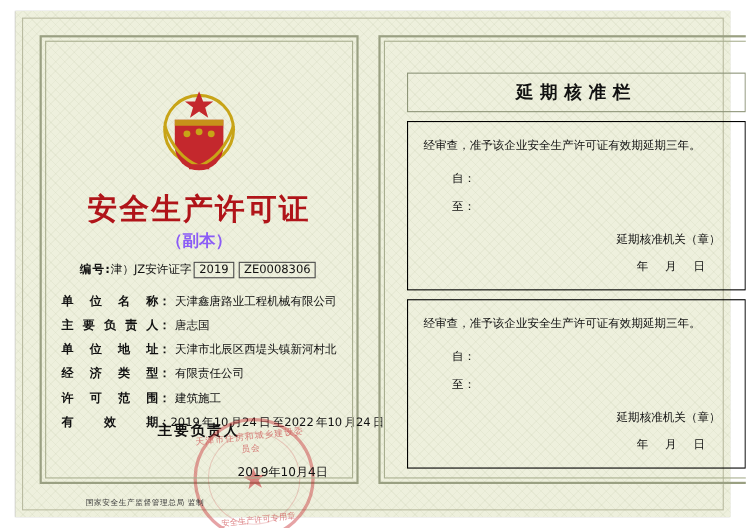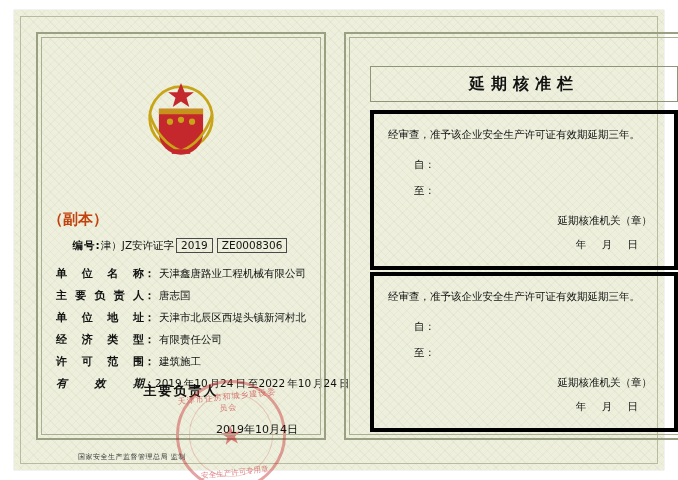--- a/index.html
+++ b/index.html
@@ -89,24 +89,25 @@
     font-size: 27px;
     font-weight: bold;
     color: #b01419;
     letter-spacing: 2px;
   }
   .title-sub {
     position: absolute;
     top: 166px;
     left: 0;
     right: 0;
+    text-align: center;
     font-family: "DejaVu Sans", sans-serif;
     font-size: 15px;
     font-weight: bold;
-    color: #c2410c;
+    color: #8b5cf6;
   }
   .code-row {
     position: absolute;
     top: 194px;
     left: 0;
     right: 0;
     text-align: center;
     font-family: "DejaVu Sans", sans-serif;
     font-size: 10.5px;
     color: #111;
@@ -156,21 +157,20 @@
     font-size: 11px;
     color: #111;
     white-space: nowrap;
   }
   .validity .fl {
     display: inline-block;
     width: 88px;
     text-align: justify;
     text-align-last: justify;
     font-weight: bold;
-    font-style: italic;
   }
   .validity .seg { margin-left: 2px; font-size: 10.5px; }
   .validity .num { font-size: 10.5px; }
 
   .issuer {
     position: absolute;
     left: 0;
     right: 0;
     top: 338px;
     text-align: center;
@@ -251,21 +251,21 @@
     font-family: "DejaVu Sans", sans-serif;
     font-size: 16px;
     font-weight: bold;
     letter-spacing: 6px;
     color: #111;
   }
   .r-block {
     position: absolute;
     left: 14px;
     right: 14px;
-    border: 4px solid #000000;
+    border: 1px solid #000000;
   }
   .r-block-1 { top: 66px; height: 152px; }
   .r-block-2 { top: 228px; height: 152px; }
 
   .r-line {
     position: absolute;
     font-family: "DejaVu Sans", sans-serif;
     color: #111;
     white-space: nowrap;
   }
@@ -305,20 +305,21 @@
             <path d="M26 40 h48 v6 h-48 z" fill="#c8a417" opacity="0.85"></path>
             <circle cx="38" cy="54" r="3.4" fill="#c8a417"></circle>
             <circle cx="50" cy="52" r="3.4" fill="#c8a417"></circle>
             <circle cx="62" cy="54" r="3.4" fill="#c8a417"></circle>
             <path d="M16 46 q10 30 34 40" fill="none" stroke="#c8a417" stroke-width="3"></path>
             <path d="M84 46 q-10 30 -34 40" fill="none" stroke="#c8a417" stroke-width="3"></path>
             <rect x="40" y="84" width="20" height="5" fill="#c4282d"></rect>
           </svg>
         </div>
 
+        <div class="title-main">安全生产许可证</div>
         <div class="title-sub">（副本）</div>
 
         <div class="code-row">
           <span class="label">编号:</span><span>津</span><span>）JZ安许证字</span><span class="boxed">2019</span><span class="boxed">ZE0008306</span>
         </div>
 
         <div class="field" style="top:222px">
           <span class="fl">单位名称</span><span class="colon">：</span><span class="fv">天津鑫唐路业工程机械有限公司</span>
         </div>
         <div class="field" style="top:244px">

